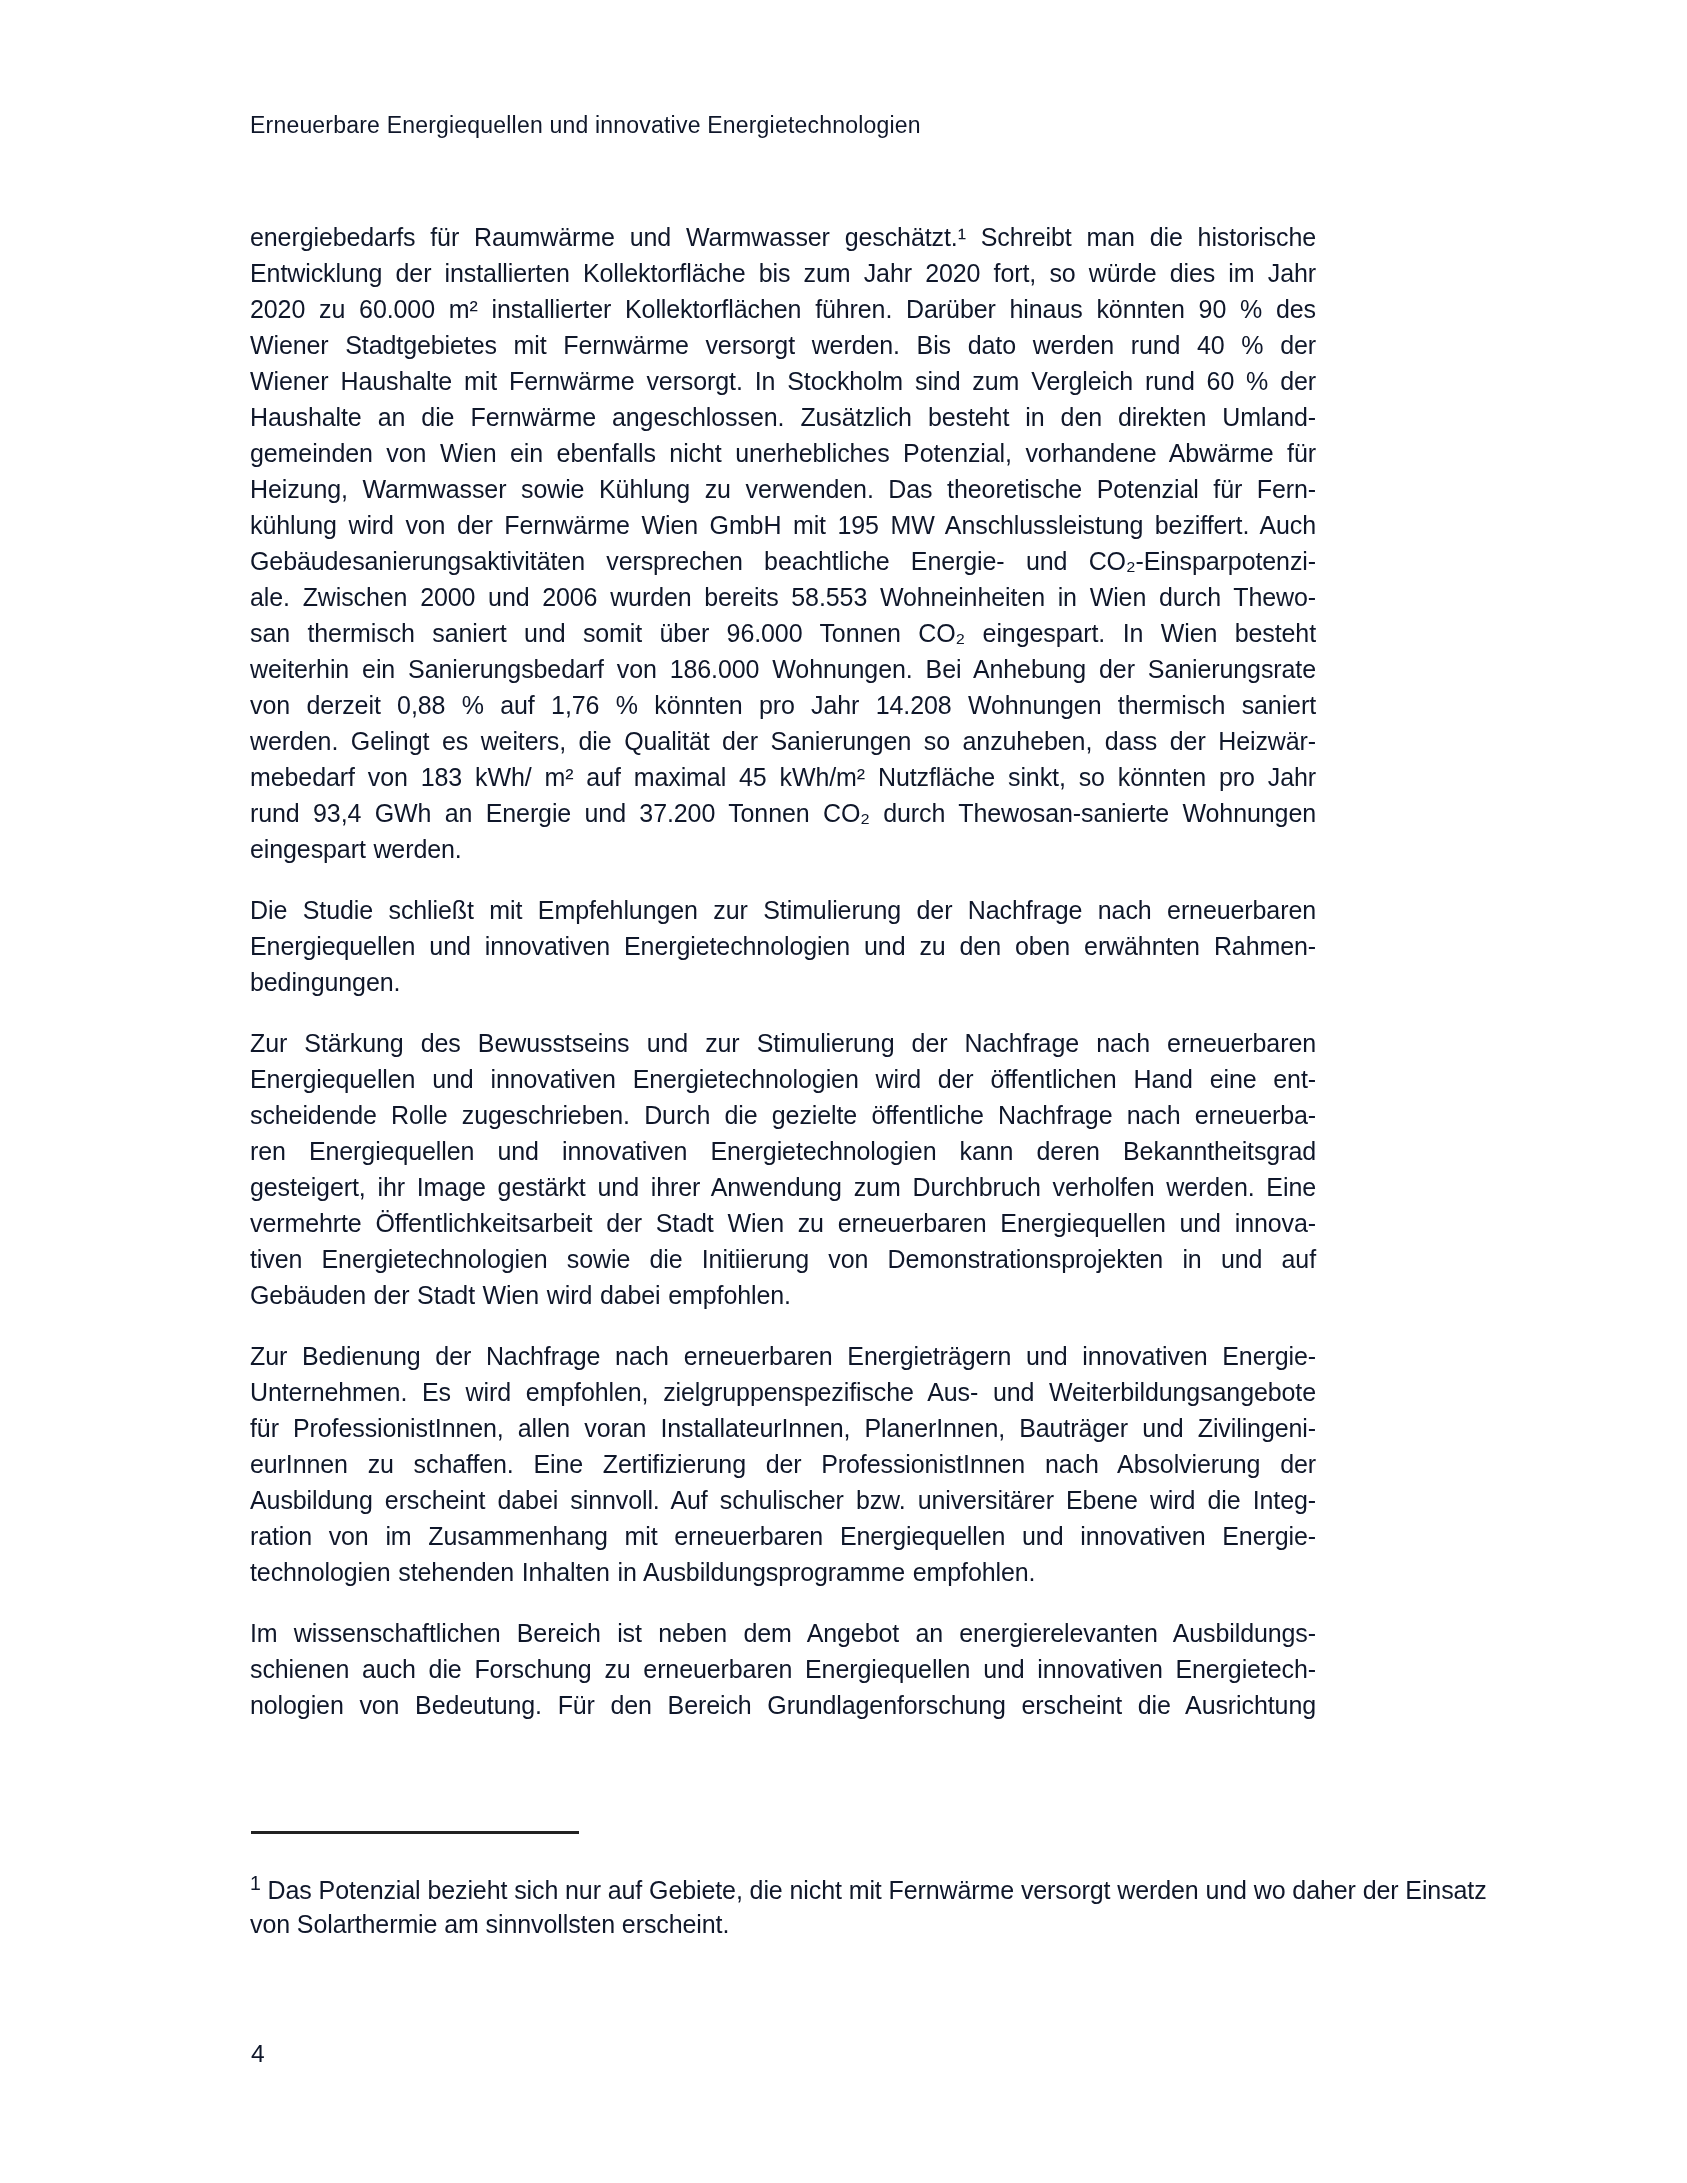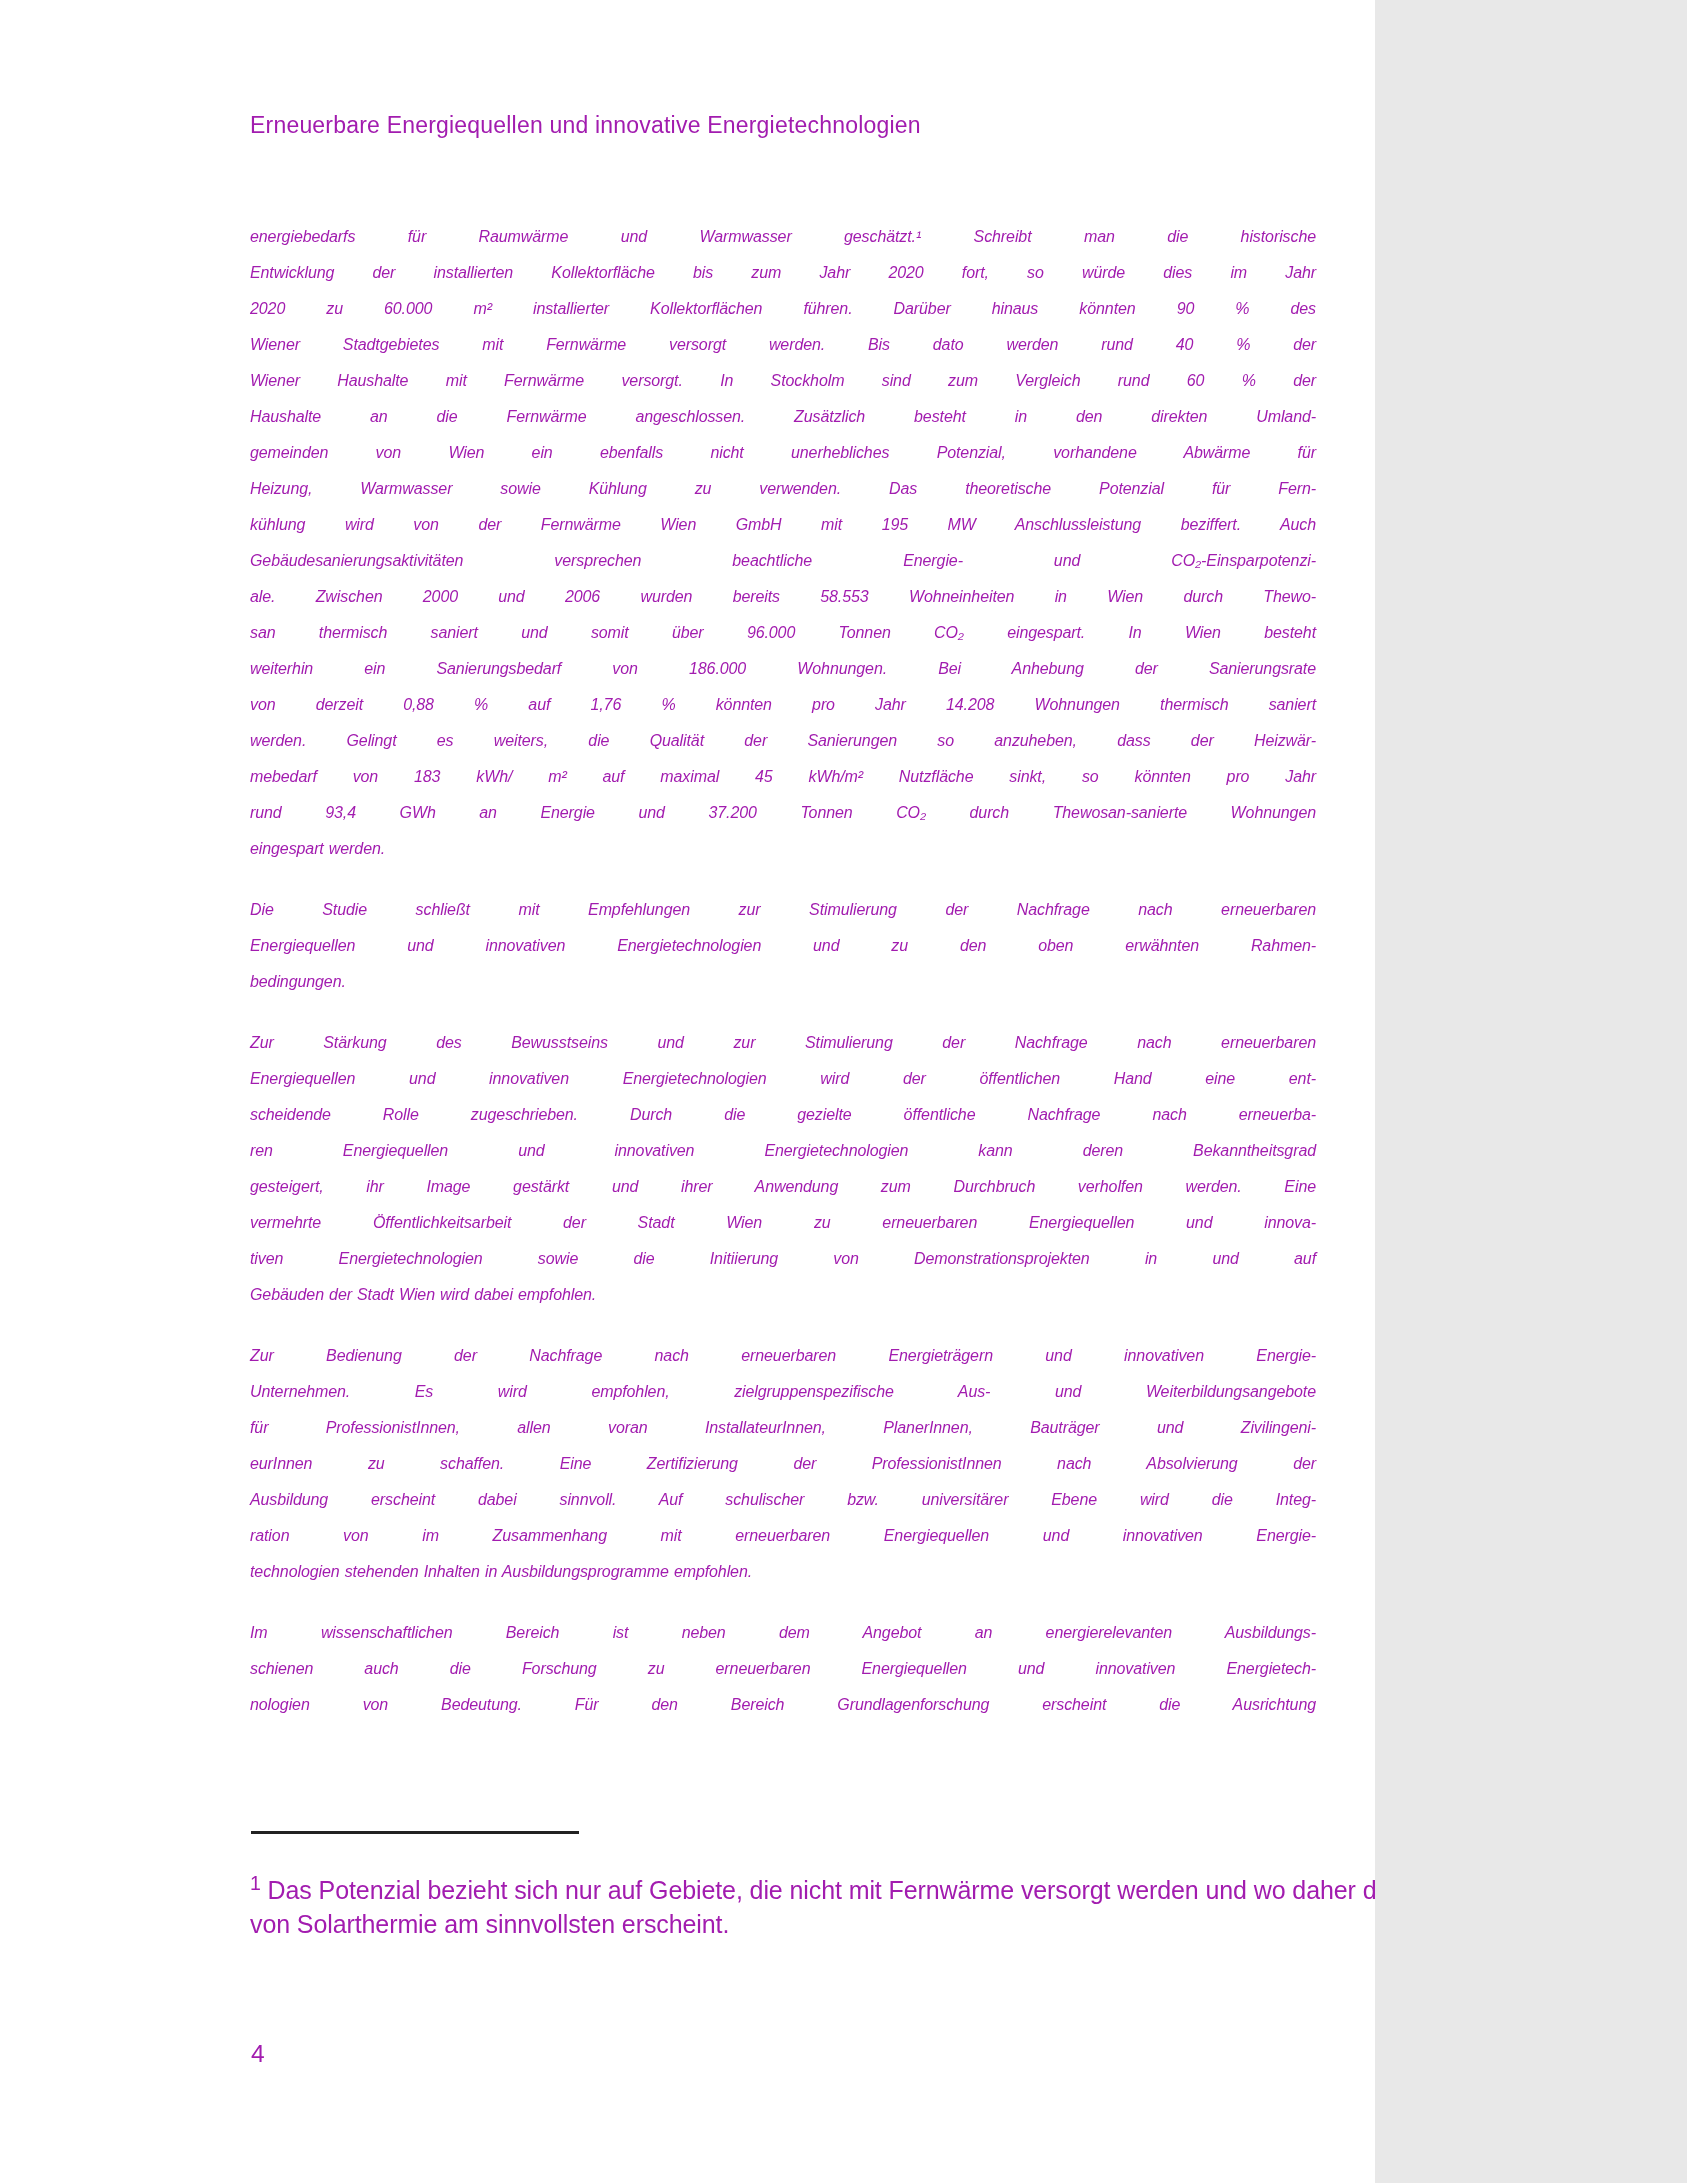--- a/index.html
+++ b/index.html
@@ -1,51 +1,50 @@
 <!DOCTYPE html>
 <html style="font-size:13.5px"><head>
 <meta charset="utf-8">
 <style>
   * { margin: 0; padding: 0; box-sizing: border-box; }
   html, body { background: #e8e8e8; }
   .page {
     position: relative;
-    width: 1375px;
+    width: 1687px;
     height: 2183px;
     background: #ffffff;
     font-family: "Liberation Sans", sans-serif;
-    color: #a21caf;
+    color: #0f172a;
     overflow: hidden;
   }
   .running-header {
     position: absolute;
     left: 250px;
     top: 112px;
     font-size: 23px;
     letter-spacing: 0.2px;
     white-space: nowrap;
   }
   .body-col {
     position: absolute;
     left: 250px;
     top: 219px;
     width: 1066px;
   }
   .para { margin-bottom: 25px; }
   .ln {
-    font-size: 16px;
+    font-size: 25px;
     line-height: 36px;
     height: 36px;
     text-align: justify;
     text-align-last: justify;
     letter-spacing: -0.1px;
     word-spacing: 0.8px;
     white-space: nowrap;
     overflow: visible;
-    font-style: italic;
   }
   .ln.end {
     text-align: center;
     text-align-last: left;
   }
   .fn-rule {
     position: absolute;
     left: 251px;
     top: 1831px;
     width: 328px;

